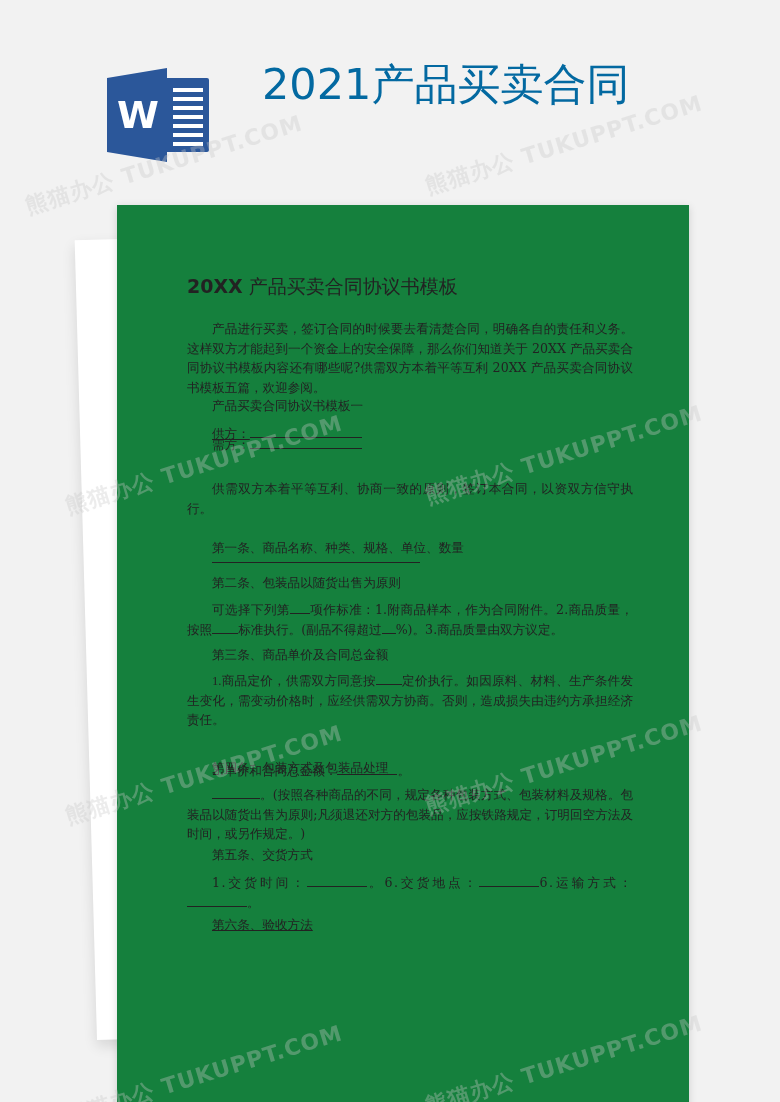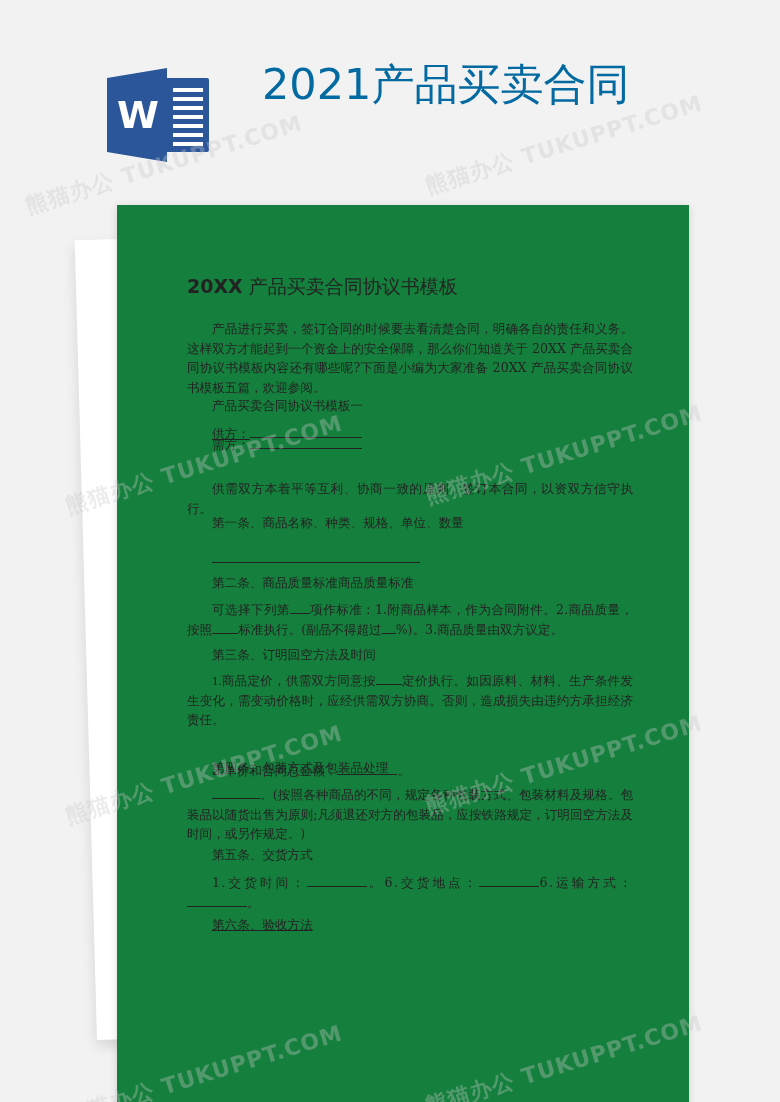--- a/index.html
+++ b/index.html
@@ -67,37 +67,37 @@
     <div>2021产品买卖合同</div>
   </div>
 </div>
 
 <div class="page-back"></div>
 
 <div class="page">
   <div class="doc">
     <div class="doc-title"><b>20XX</b><span> 产品买卖合同协议书模板</span></div>
 
-    <div class="p ind" style="top:114px;">产品进行买卖，签订合同的时候要去看清楚合同，明确各自的责任和义务。这样双方才能起到一个资金上的安全保障，那么你们知道关于 20XX 产品买卖合同协议书模板内容还有哪些呢?下面是小编为大家准备 20XX 产品买卖合同协议书模板五篇，欢迎参阅。</div>
+    <div class="p ind" style="top:114px;">产品进行买卖，签订合同的时候要去看清楚合同，明确各自的责任和义务。这样双方才能起到一个资金上的安全保障，那么你们知道关于 20XX 产品买卖合同协议书模板内容还有哪些呢?供需双方本着平等互利 20XX 产品买卖合同协议书模板五篇，欢迎参阅。</div>
 
     <div class="p ind" style="top:191px;">产品买卖合同协议书模板一</div>
 
     <div class="p ind" style="top:219px;text-decoration:underline;"><span>供方：</span><span class="blank" style="width:112px;"></span></div>
 
     <div class="p ind" style="top:230px;"><span>需方：</span><span class="blank" style="width:112px;"></span></div>
 
     <div class="p ind" style="top:274px;">供需双方本着平等互利、协商一致的原则，签订本合同，以资双方信守执行。</div>
 
-    <div class="p ind" style="top:308px;">第一条、商品名称、种类、规格、单位、数量</div>
+    <div class="p ind" style="top:333px;">第一条、商品名称、种类、规格、单位、数量</div>
     <div class="line-only" style="top:357px; width:208px;"></div>
 
-    <div class="p ind" style="top:368px;">第二条、商品质量标准商品质量标准</div>
+    <div class="p ind" style="top:368px;">第二条、包装品以随货出售为原则</div>
     <div class="p ind" style="top:395px;"><span>可选择下列第</span><span class="blank" style="width:20px;"></span><span>项作标准：1.附商品样本，作为合同附件。2.商品质量，按照</span><span class="blank" style="width:26px;"></span><span>标准执行。(副品不得超过</span><span class="blank" style="width:14px;"></span><span>%)。3.商品质量由双方议定。</span></div>
 
-    <div class="p ind" style="top:440px;">第三条、订明回空方法及时间</div>
+    <div class="p ind" style="top:440px;">第三条、商品单价及合同总金额</div>
     <div class="p ind" style="top:467px;font-family:Liberation Serif, serif;"><span>1.商品定价，供需双方同意按</span><span class="blank" style="width:26px;"></span><span>定价执行。如因原料、材料、生产条件发生变化，需变动价格时，应经供需双方协商。否则，造成损失由违约方承担经济责任。</span></div>
     <div class="p ind" style="top:556px;"><span>2.单价和合同总金额：</span><span class="blank" style="width:60px;"></span><span>。</span></div>
 
     <div class="p ind" style="top:553px;">第四条、包装方式及包装品处理</div>
     <div class="p ind" style="top:580px;"><span class="blank" style="width:48px;"></span><span>。(按照各种商品的不同，规定各种包装方式、包装材料及规格。包装品以随货出售为原则;凡须退还对方的包装品，应按铁路规定，订明回空方法及时间，或另作规定。)</span></div>
 
     <div class="p ind" style="top:640px;">第五条、交货方式</div>
     <div class="p ind" style="top:668px; letter-spacing:1.5px;"><span>1.交货时间：</span><span class="blank" style="width:60px;"></span><span>。6.交货地点：</span><span class="blank" style="width:60px;"></span><span>6.运输方式：</span><span class="blank" style="width:60px;"></span><span>。</span></div>
 
     <div class="p ind" style="top:710px;text-decoration:underline;">第六条、验收方法</div>

